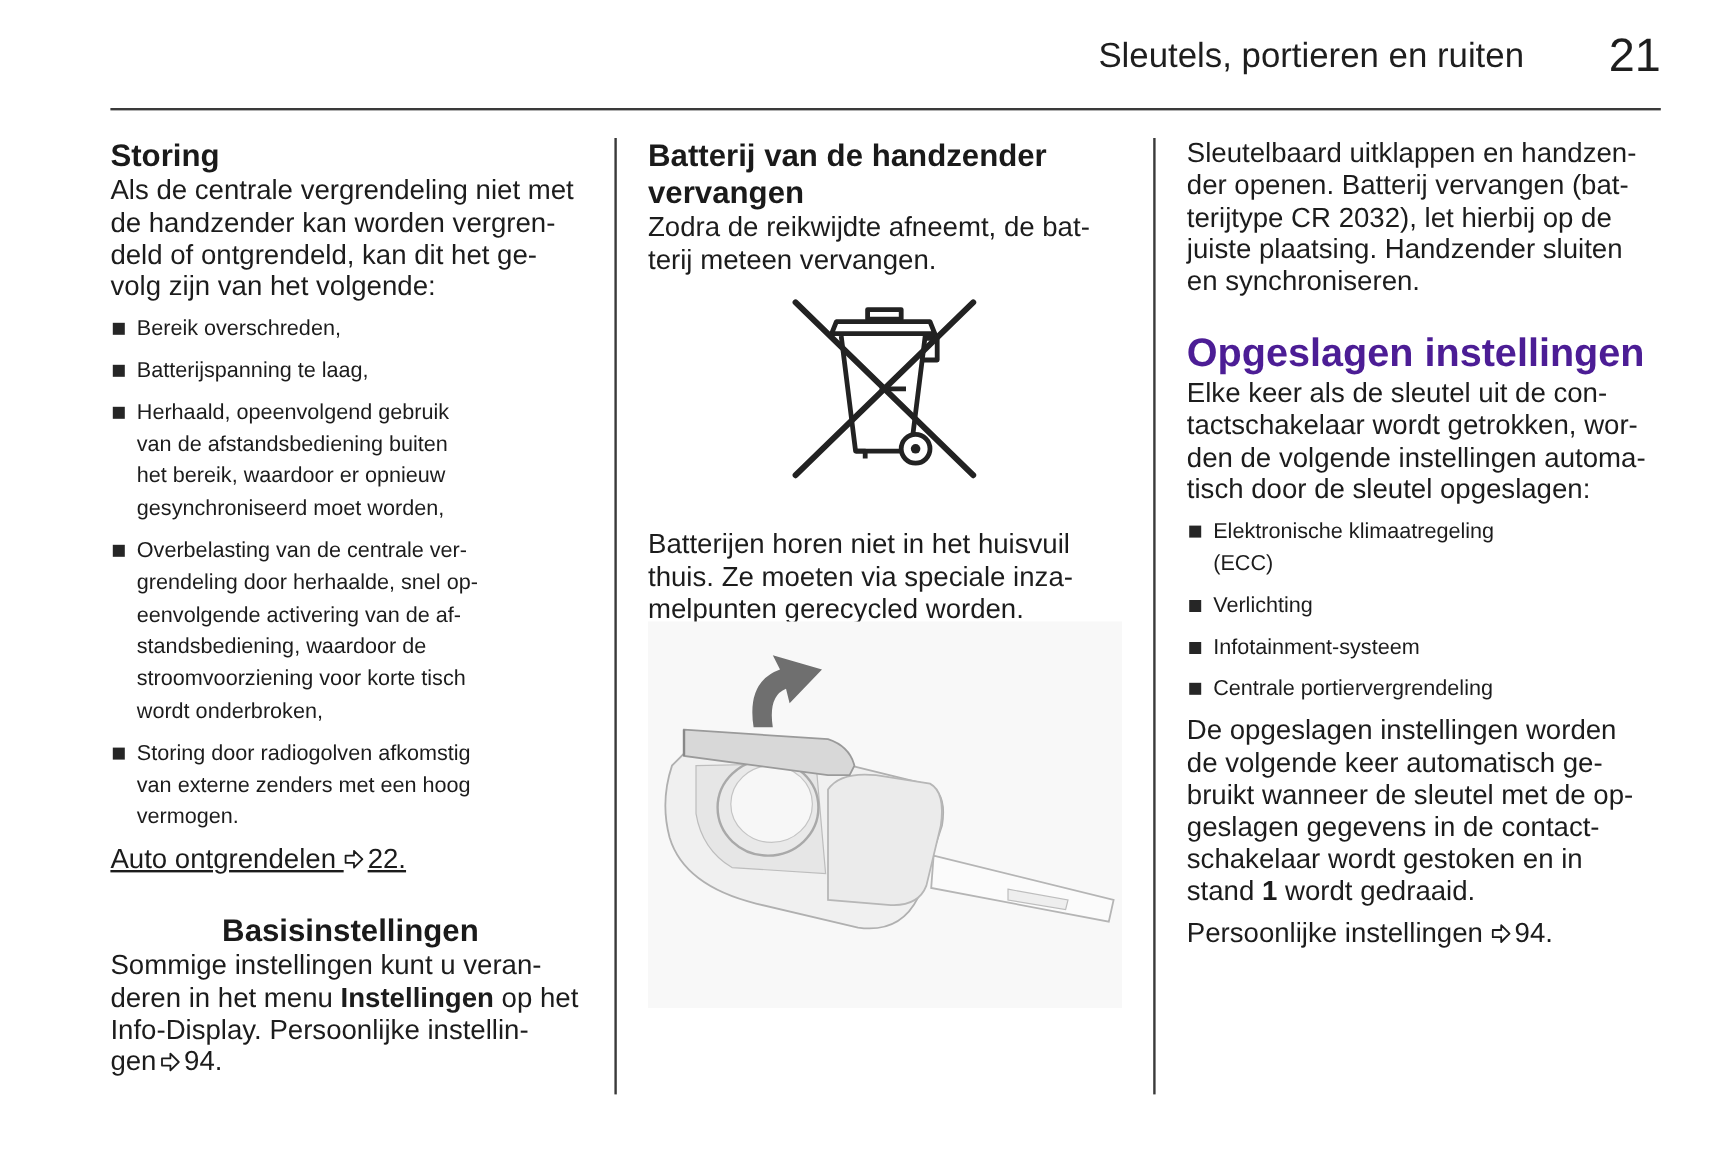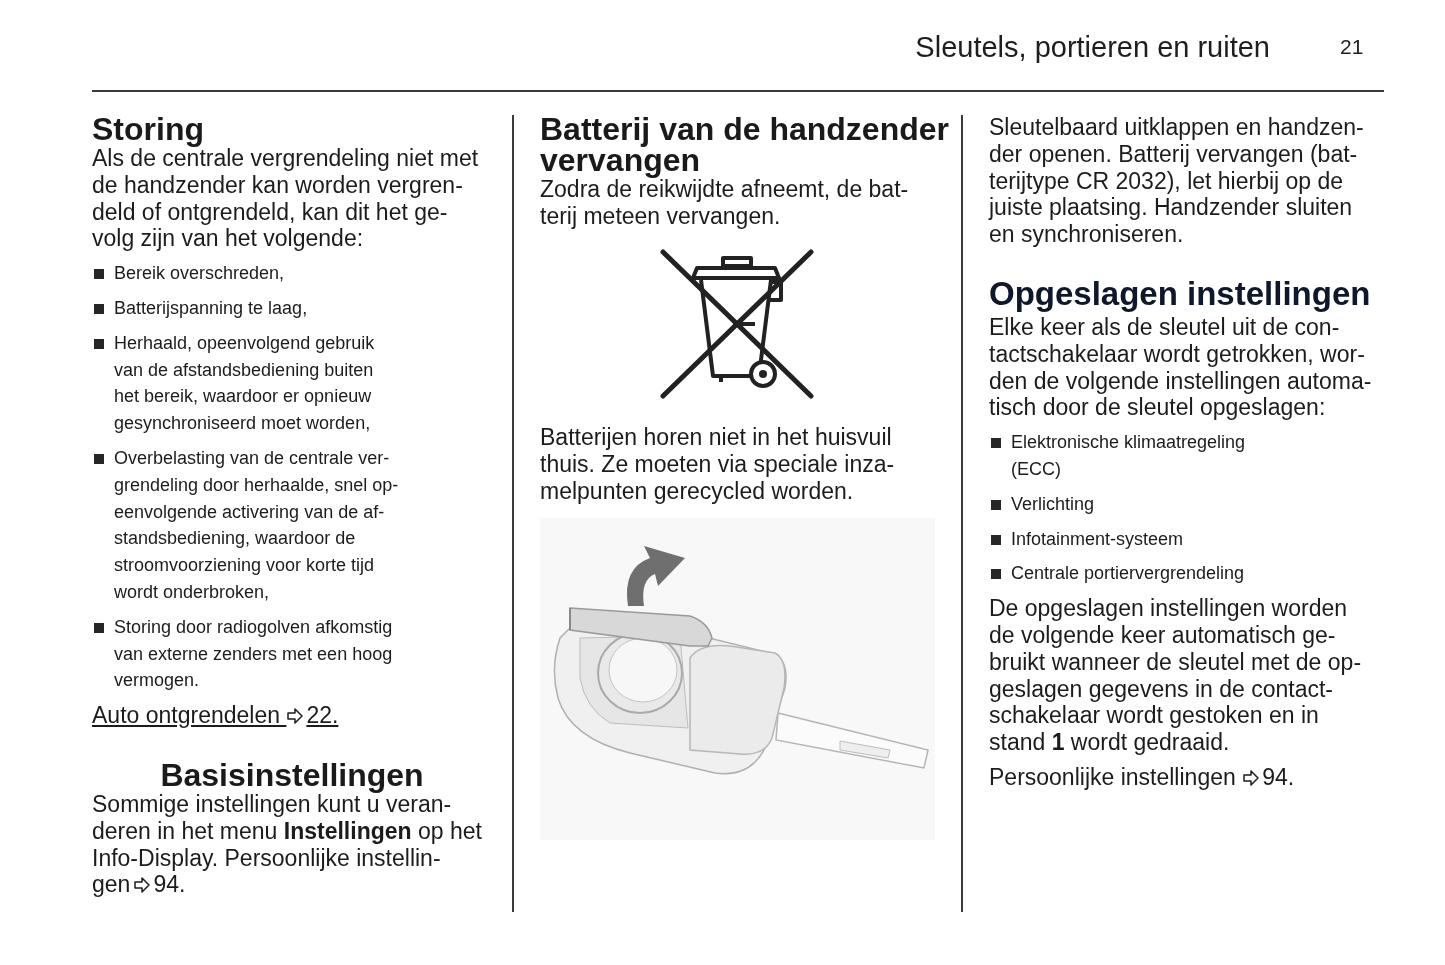--- a/index.html
+++ b/index.html
@@ -1,29 +1,29 @@
 <!DOCTYPE html>
 <html><head>
   <meta charset="utf-8">
   <style>
     html, body { margin: 0; padding: 0; background: #ffffff; }
     body { width: 1445px; height: 965px; position: relative; overflow: hidden;
            font-family: "Liberation Sans", sans-serif; color: #1c1c1c; }
     .header-title { position: absolute; top: 28px; left: 880px; width: 390px; text-align: right;
                     font-size: 29px; line-height: 38px; color: #1e1e1e; }
-    .header-page { position: absolute; top: 28px; left: 1340px; width: 44px; text-align: left;
-                   font-size: 21px; line-height: 38px; color: #1e1e1e; }
+    .header-page { position: absolute; top: 28px; left: 1340px; width: 44px; text-align: right;
+                   font-size: 39px; line-height: 38px; color: #1e1e1e; }
     .header-rule { position: absolute; top: 90px; left: 92px; width: 1292px; height: 2px; background: #3a3a3a; }
     .col-rule { position: absolute; top: 115px; width: 2px; height: 797px; background: #3a3a3a; }
     .col { position: absolute; top: 114px; }
     .col1 { left: 92px; width: 400px; }
     .col2 { left: 540px; width: 400px; }
     .col3 { left: 989px; width: 400px; }
-    .h2 { font-size: 32px; line-height: 31px; color: #1a1a1a; margin: 0; }
-    .h1 { font-size: 33px; line-height: 40px; color: #0f172a; margin: 0; }
+    .h2 { font-size: 26px; line-height: 31px; color: #1a1a1a; margin: 0; }
+    .h1 { font-size: 33px; line-height: 40px; color: #4c1d95; margin: 0; }
     .p { font-size: 23px; line-height: 26.8px; margin: 0; }
     .line { display: block; white-space: nowrap; }
     .bullets { list-style: none; margin: 0; padding: 0; }
     .bullets li { position: relative; padding-left: 22px; font-size: 18px; line-height: 26.8px; margin-top: 8px; }
     .bullets li .sq { position: absolute; left: 2px; top: 9px; width: 10px; height: 10px; background: #262626; }
     .arrow-icon { display: inline-block; width: 18px; height: 18px; vertical-align: -2px; margin: 0 2px 0 0; }
     .fig-recycle { position: absolute; left: 655px; top: 246px; width: 162px; height: 158px; }
     .fig-key { position: absolute; left: 540px; top: 518px; width: 395px; height: 322px; background: #f7f7f7; }
     b.kw { font-weight: bold; }
   </style>
@@ -62,21 +62,21 @@
       <span class="line">van de afstandsbediening buiten</span>
       <span class="line">het bereik, waardoor er opnieuw</span>
       <span class="line">gesynchroniseerd moet worden,</span>
     </li>
     <li>
       <span class="sq"></span>
       <span class="line">Overbelasting van de centrale ver-</span>
       <span class="line">grendeling door herhaalde, snel op-</span>
       <span class="line">eenvolgende activering van de af-</span>
       <span class="line">standsbediening, waardoor de</span>
-      <span class="line">stroomvoorziening voor korte tijd</span>
+      <span class="line">stroomvoorziening voor korte tisch</span>
       <span class="line">wordt onderbroken,</span>
     </li>
     <li>
       <span class="sq"></span>
       <span class="line">Storing door radiogolven afkomstig</span>
       <span class="line">van externe zenders met een hoog</span>
       <span class="line">vermogen.</span>
     </li>
   </ul>
   <p class="p" style="margin-top:8px;text-decoration:underline;">
@@ -124,21 +124,21 @@
     <path d="M58 130 H66 V136"></path>
   </g>
   <circle cx="108" cy="128" r="12" fill="#fff" stroke="#222" stroke-width="4"></circle>
   <circle cx="108" cy="128" r="4" fill="#222"></circle>
   <g stroke="#222" stroke-width="5" stroke-linecap="round">
     <line x1="8" y1="6" x2="156" y2="150"></line>
     <line x1="156" y1="6" x2="8" y2="150"></line>
   </g>
 </svg>
 
-<div class="col col2" style="top:424px;">
+<div class="col col2" style="top:440px;">
   <p class="p">
     <span class="line">Batterijen horen niet in het huisvuil</span>
     <span class="line">thuis. Ze moeten via speciale inza-</span>
     <span class="line">melpunten gerecycled worden.</span>
   </p>
 </div>
 
 <svg class="fig-key" viewBox="0 0 395 322">
   <rect x="0" y="0" width="395" height="322" fill="#f8f8f8"></rect>
 

